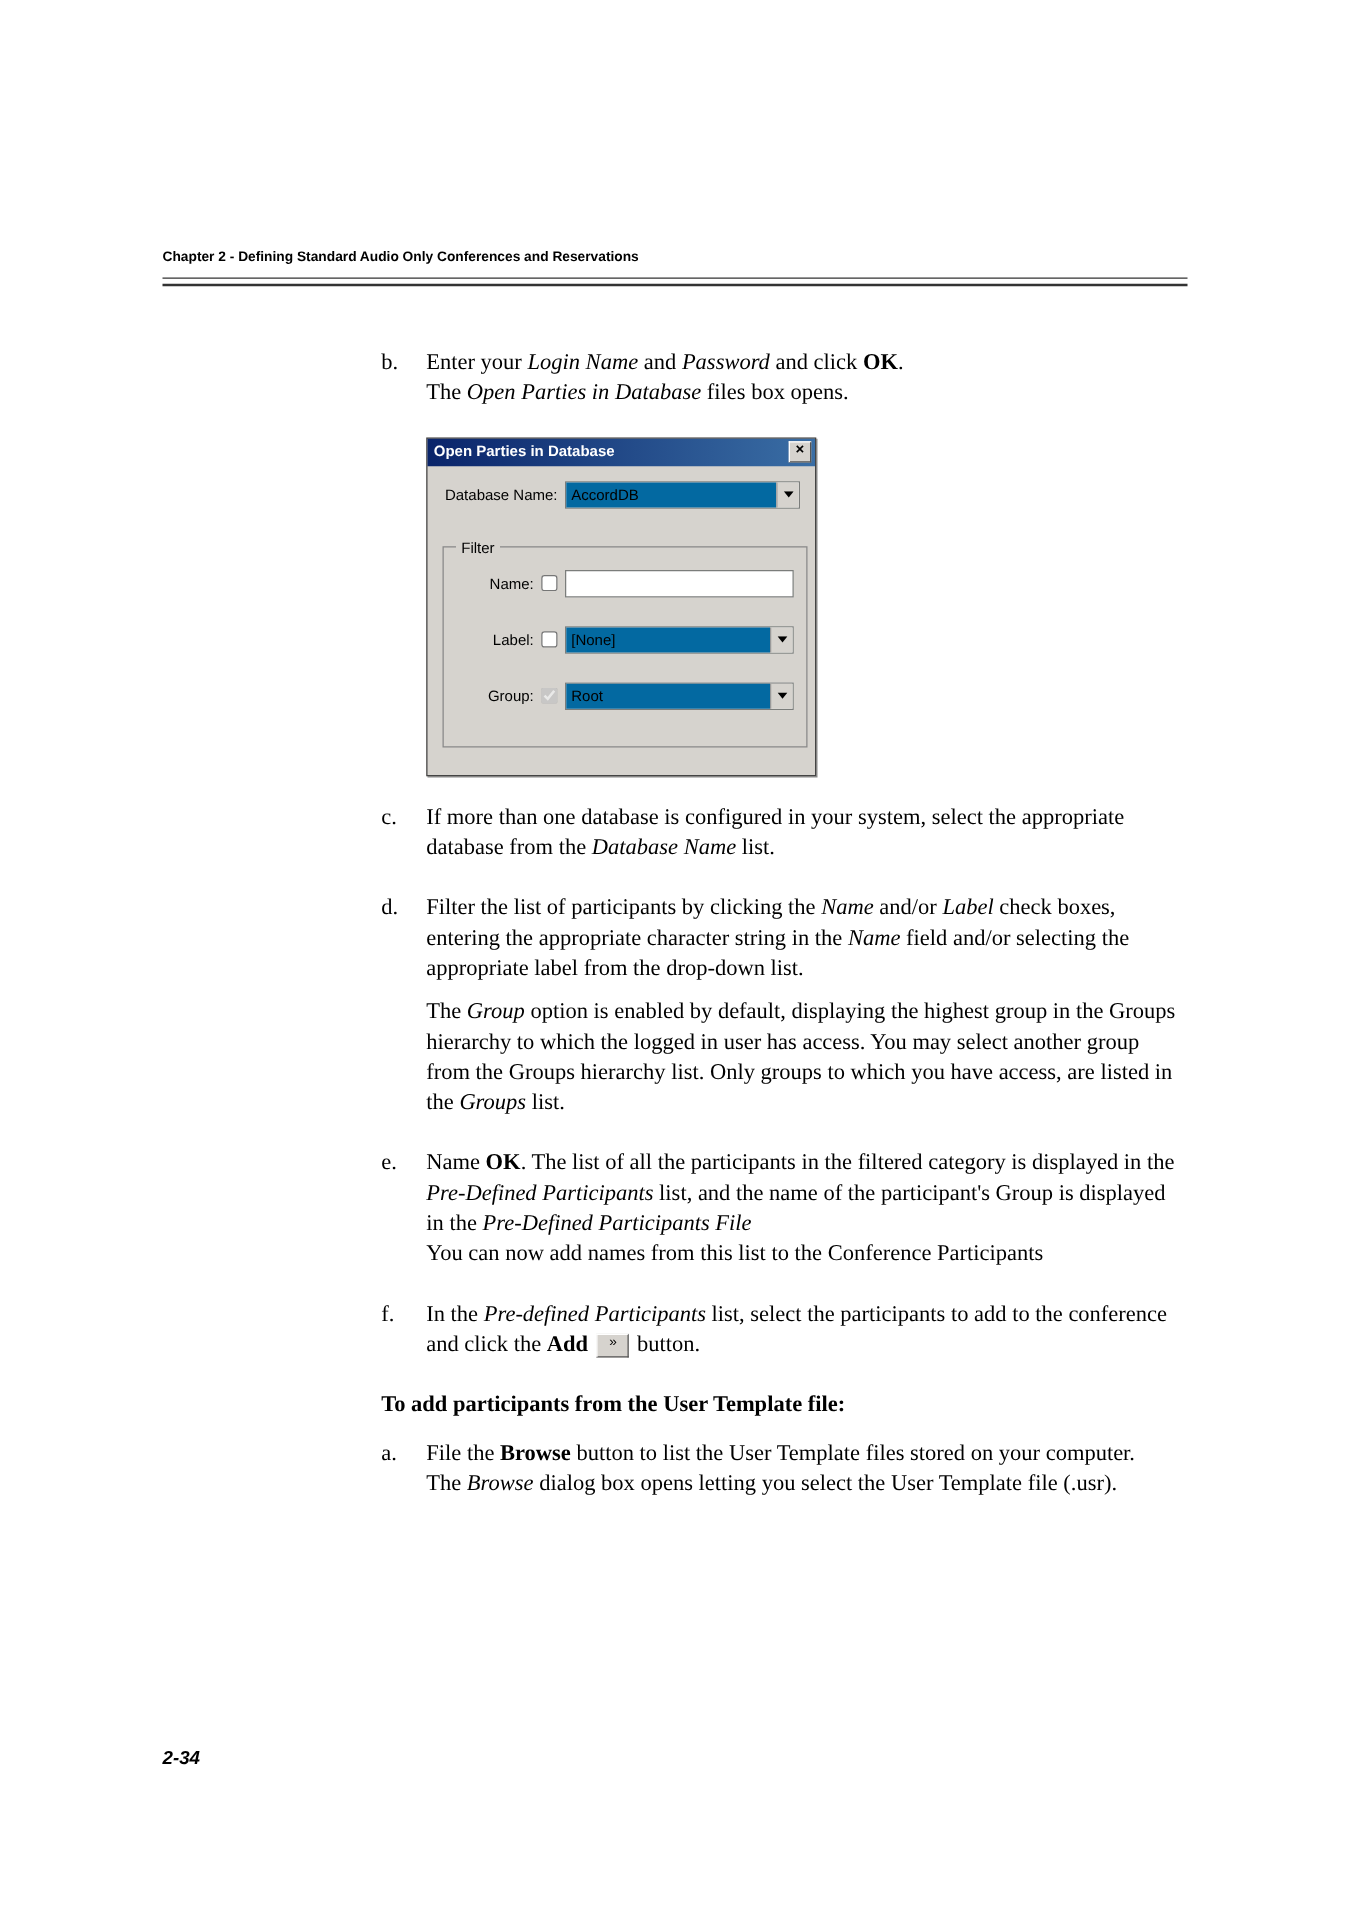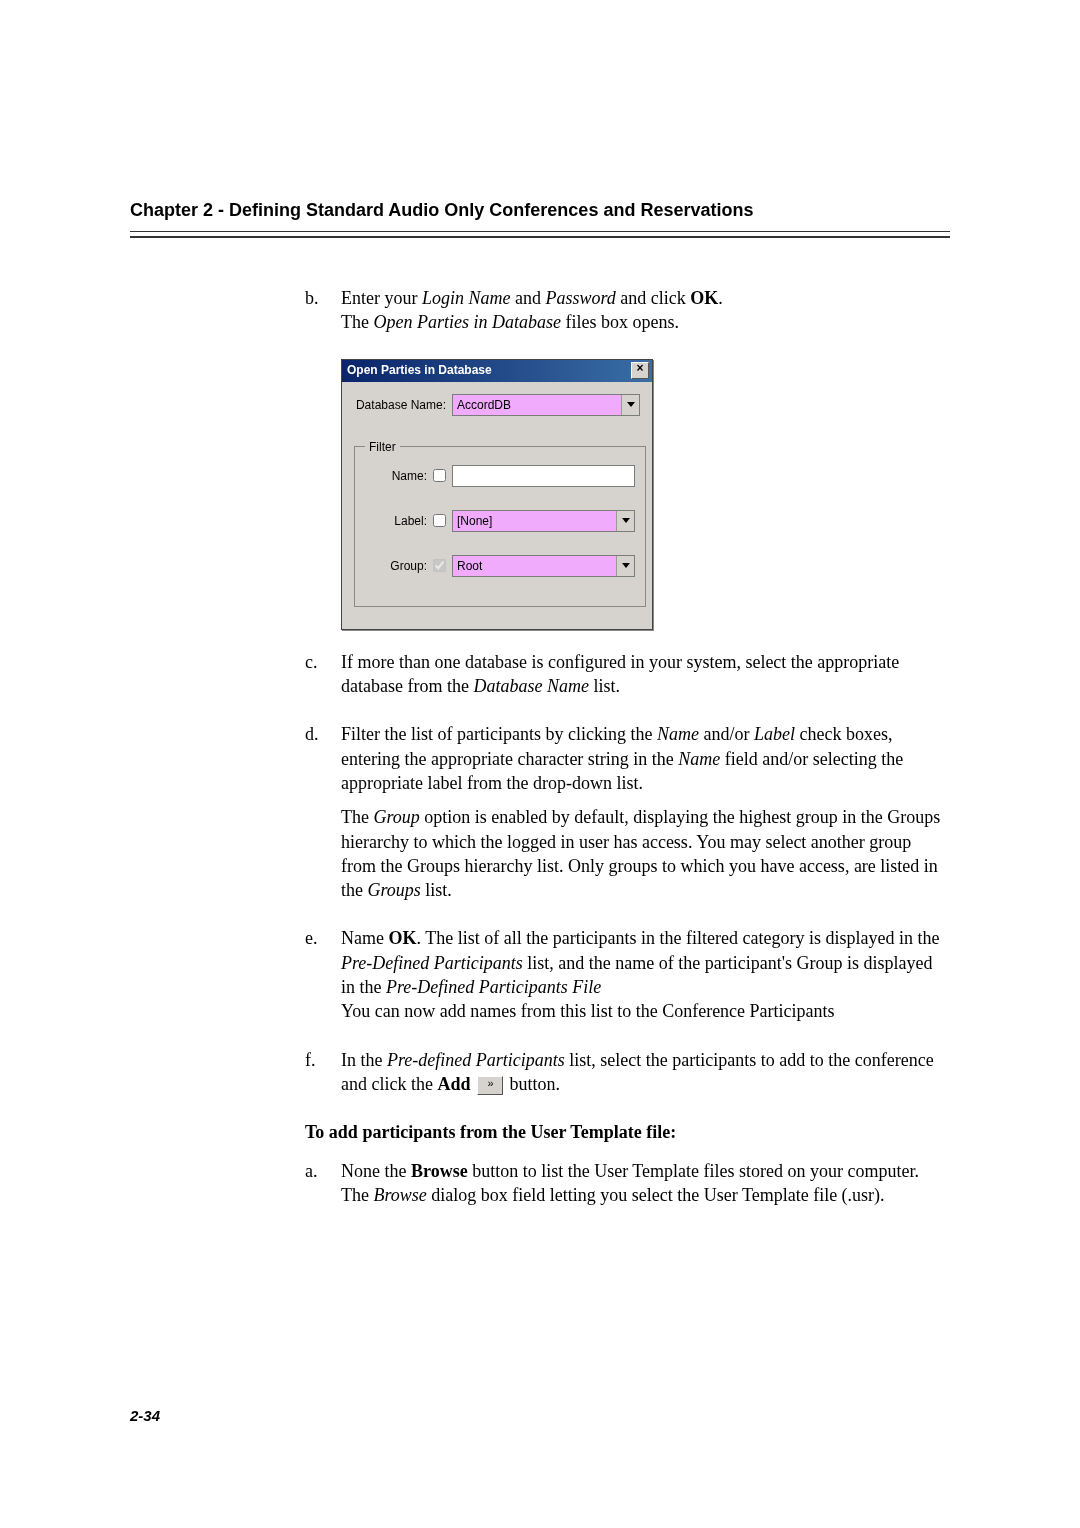--- a/index.html
+++ b/index.html
@@ -9,21 +9,21 @@
     font-family: "Times New Roman", Times, serif;
     color: #000;
     width: 1080px;
   }
   .page {
     padding: 200px 130px 120px 130px;
   }
   .chapter-header {
     font-family: Arial, Helvetica, sans-serif;
     font-weight: bold;
-    font-size: 18px;
+    font-size: 11px;
     padding-bottom: 10px;
   }
   .hr-double {
     height: 4px;
     border-top: 1px solid #333;
     border-bottom: 2px solid #333;
     margin-bottom: 48px;
   }
   .content-block {
     margin-left: 175px;
@@ -126,21 +126,21 @@
     background: #fff;
     height: 20px;
   }
   .combo input {
     flex: 1;
     border: none;
     padding: 0 4px;
     font-family: Tahoma, Arial, sans-serif;
     font-size: 12px;
     outline: none;
-    background: #f0abfc;
+    background: #0369a1;
   }
   .combo-btn {
     width: 17px;
     background: #d6d3ce;
     border-left: 1px solid #999;
     display: flex;
     align-items: center;
     justify-content: center;
   }
   .combo-btn svg { display: block; }
@@ -321,22 +321,22 @@
     </ol>
 
     <p class="subhead">To add participants from the User Template file:</p>
 
     <ol class="alpha">
 
       <li>
         <div class="list-letter">a.</div>
         <div class="list-body">
           <p>
-            <span>None the </span><strong class="b">Browse</strong><span> button to list the User Template files stored on your computer.</span><br>
-            <span>The </span><em class="ital">Browse</em><span> dialog box field letting you select the User Template file (.usr).</span>
+            <span>File the </span><strong class="b">Browse</strong><span> button to list the User Template files stored on your computer.</span><br>
+            <span>The </span><em class="ital">Browse</em><span> dialog box opens letting you select the User Template file (.usr).</span>
           </p>
         </div>
       </li>
     </ol>
   </div>
 
   <div class="page-num">2-34</div>
 </div>
 
 </body></html>

